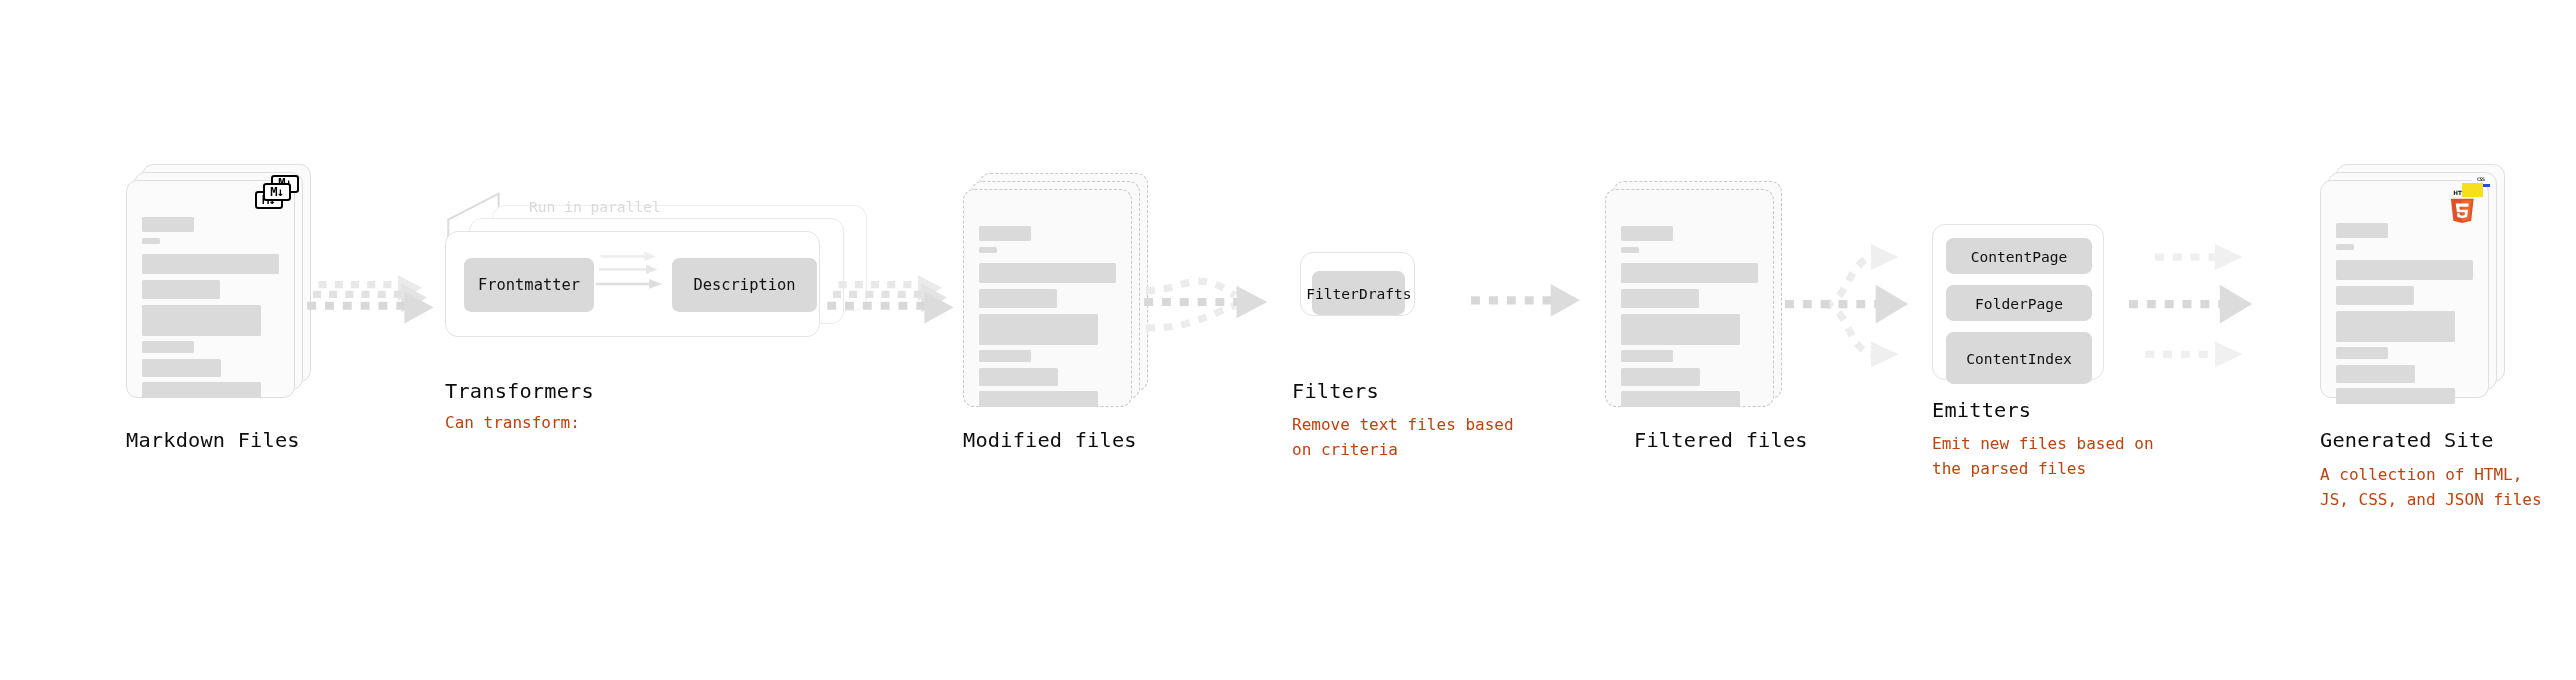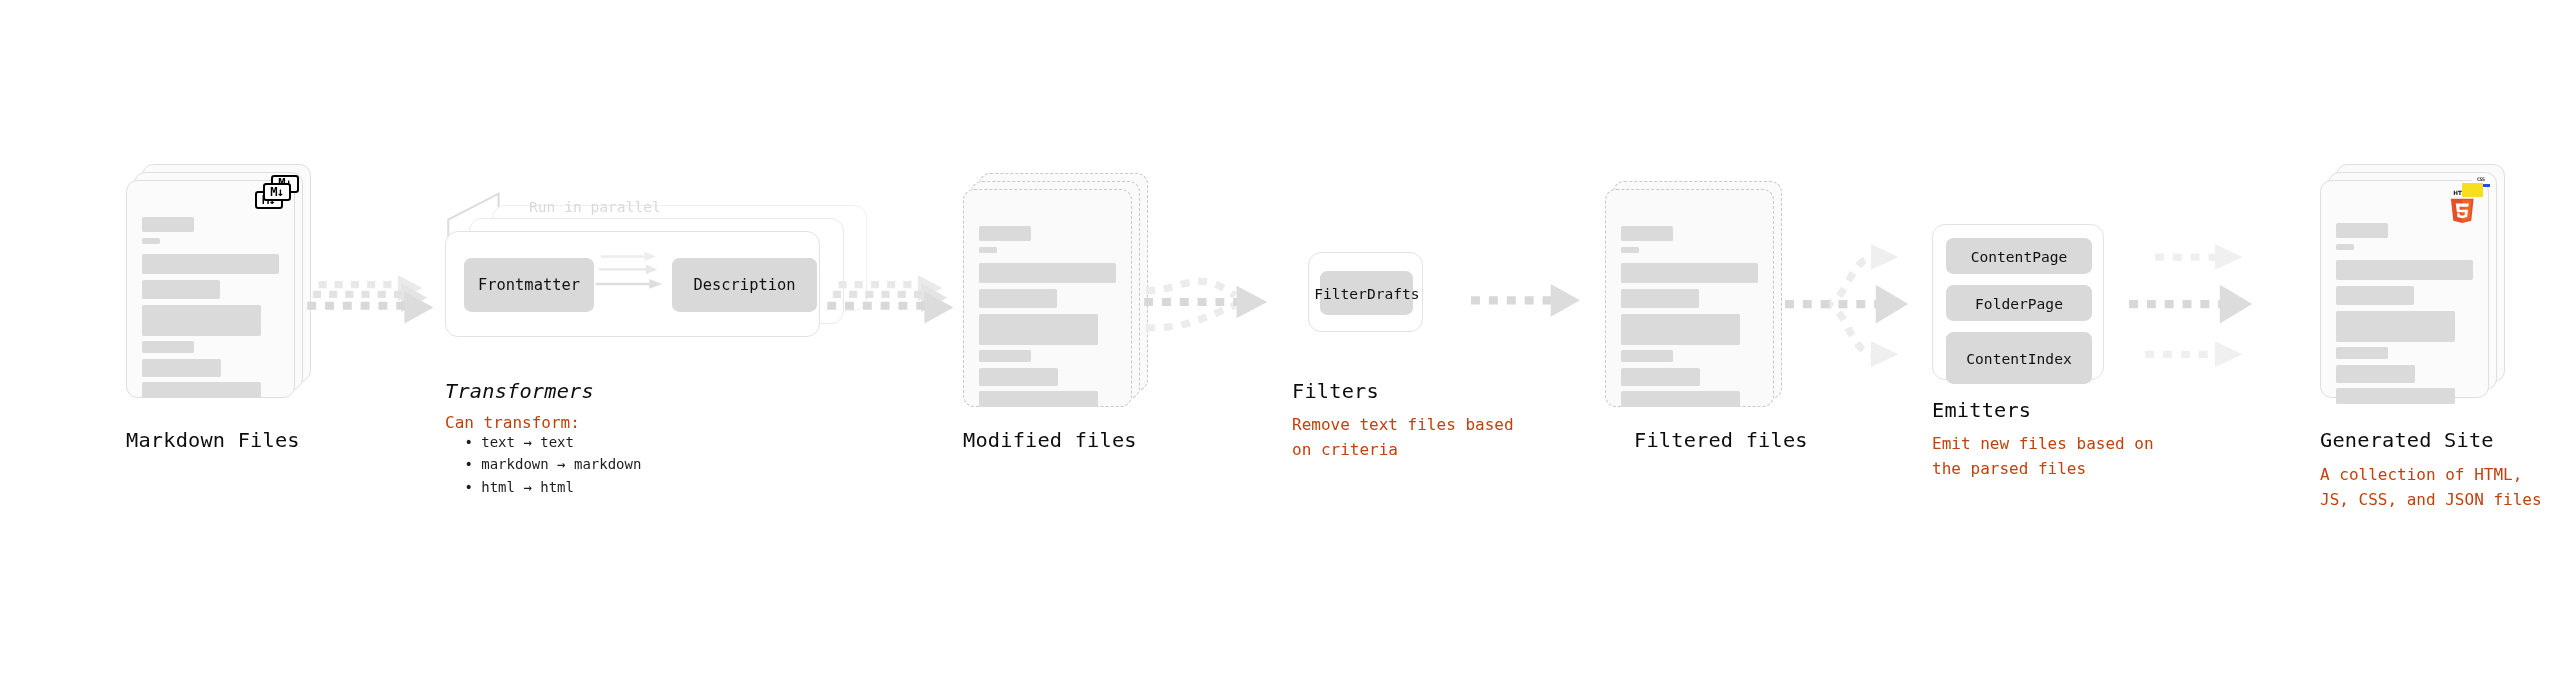--- a/index.html
+++ b/index.html
@@ -228,27 +228,22 @@
         <polygon points="62,42 78,48 62,54" fill="#dedede"></polygon>
       </svg>
 
       <div class="chip" style="position:absolute; left:18px; top:26px; width:130px; height:54px;">Frontmatter</div>
       <div class="chip" style="position:absolute; left:226px; top:26px; width:145px; height:54px;">Description</div>
     </div>
   </div>
 
   <div class="parallel-note" style="left:529px; top:198px;">Run in parallel</div>
 
-  <div class="caption-title" style="left:445px; top:379px;font-style:italic;">Transformers</div>
+  <div class="caption-title" style="left:445px; top:379px;">Transformers</div>
   <div class="caption-sub" style="left:445px; top:411px;">Can transform:</div>
-  <div class="caption-list" style="left:453px; top:431px;">
-    <div class="li">•&nbsp;<span>text → text</span></div>
-    <div class="li">•&nbsp;<span>markdown → markdown</span></div>
-    <div class="li">•&nbsp;<span>html → html</span></div>
-  </div>
 
   <div class="conn" style="left:827px; top:275px;">
     <svg width="130" height="68" viewBox="0 0 160 84">
       <g stroke="#e8e8e8" stroke-width="9" stroke-dasharray="10 10" fill="none">
         <line x1="14" y1="12" x2="118" y2="12"></line>
       </g>
       <polygon points="112,0 142,16 112,32" fill="#eaeaea"></polygon>
       <g stroke="#e2e2e2" stroke-width="9" stroke-dasharray="10 10" fill="none">
         <line x1="7" y1="24" x2="122" y2="24"></line>
       </g>
@@ -284,21 +279,21 @@
   <div class="conn" style="left:1144px; top:268px;">
     <svg width="138" height="81" viewBox="0 0 170 100">
       <path d="M2 28 C 52 28, 62 -2, 112 34" stroke="#ececec" stroke-width="9" stroke-dasharray="11 11" fill="none"></path>
       <path d="M2 74 C 52 74, 62 66, 112 46" stroke="#ececec" stroke-width="9" stroke-dasharray="11 11" fill="none"></path>
       <line x1="0" y1="42" x2="120" y2="42" stroke="#d8d8d8" stroke-width="10" stroke-dasharray="11 11"></line>
       <polygon points="114,22 152,42 114,62" fill="#dcdcdc"></polygon>
     </svg>
   </div>
 
   <div class="node" style="left:1292px; top:252px;">
-    <div class="group-box" style="position:relative; left:16px; top:0; width:115px; height:80px;">
+    <div class="group-box" style="position:relative; left:8px; top:0; width:115px; height:64px;">
       <div class="chip" style="position:absolute; left:11.4px; top:18px; width:93px; height:44px; font-size:14.6px;">FilterDrafts</div>
     </div>
   </div>
 
   <div class="caption-title" style="left:1292px; top:379px;">Filters</div>
   <div class="caption-sub" style="left:1292px; top:413px;">Remove text files based
 on criteria</div>
 
   <div class="conn" style="left:1471px; top:284px;">
     <svg width="122" height="49" viewBox="0 0 150 60">

